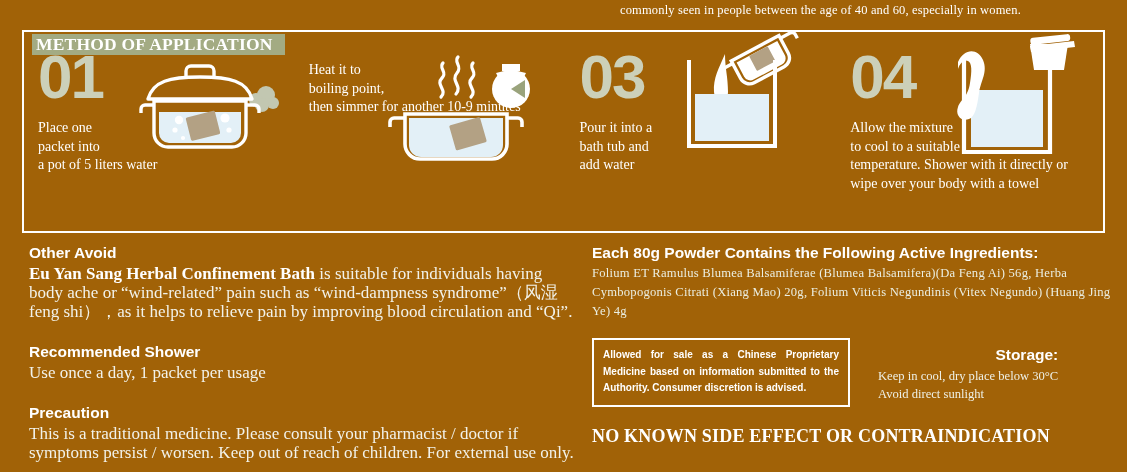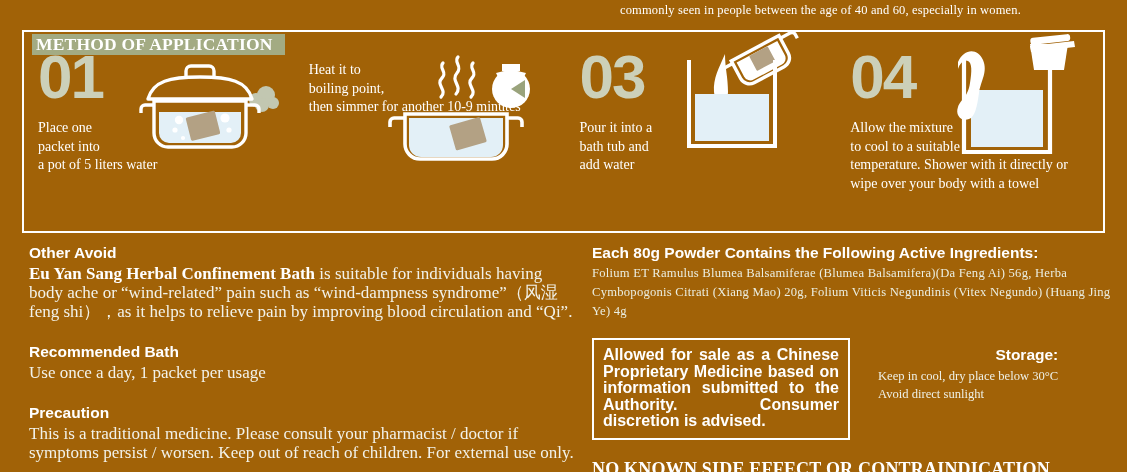--- a/index.html
+++ b/index.html
@@ -149,21 +149,21 @@
     display: flex;
     margin-top: 17px;
   }
   .notice-box {
     width: 258px;
     border: 2px solid #ffffff;
     box-sizing: border-box;
     padding: 7px 9px 8px 9px;
     font-family: "Liberation Sans", sans-serif;
     font-weight: bold;
-    font-size: 16px;
+    font-size: 10px;
     line-height: 16.5px;
     color: #ffffff;
     text-align: justify;
     text-align-last: left;
   }
   .storage-wrap {
     margin-left: 28px;
     padding-top: 8px;
   }
   .storage-title {
@@ -322,21 +322,21 @@
       </div>
     </div>
 
   </div>
 
   <div class="col-left">
     <h3 class="sec">Other Avoid</h3>
     <p class="body"><b>Eu Yan Sang Herbal Confinement Bath</b><span> is suitable for individuals having body ache or “wind-related” pain such as “wind-dampness syndrome”（风湿 feng shi），as it helps to relieve pain by improving blood circulation and “Qi”.</span></p>
 
     <div class="sp-lg"></div>
-    <h3 class="sec">Recommended Bath</h3>
+    <h3 class="sec">Recommended Shower</h3>
     <p class="body">Use once a day, 1 packet per usage</p>
 
     <div class="sp-lg"></div>
     <h3 class="sec">Precaution</h3>
     <p class="body">This is a traditional medicine. Please consult your pharmacist / doctor if symptoms persist / worsen. Keep out of reach of children. For external use only.</p>
   </div>
 
   <div class="col-right">
     <h3 class="sec">Each 80g Powder Contains the Following Active Ingredients:</h3>
     <p class="ingredients-body">Folium ET Ramulus Blumea Balsamiferae (Blumea Balsamifera)(Da Feng Ai) 56g, Herba Cymbopogonis Citrati (Xiang Mao) 20g, Folium Viticis Negundinis (Vitex Negundo) (Huang Jing Ye) 4g</p>

